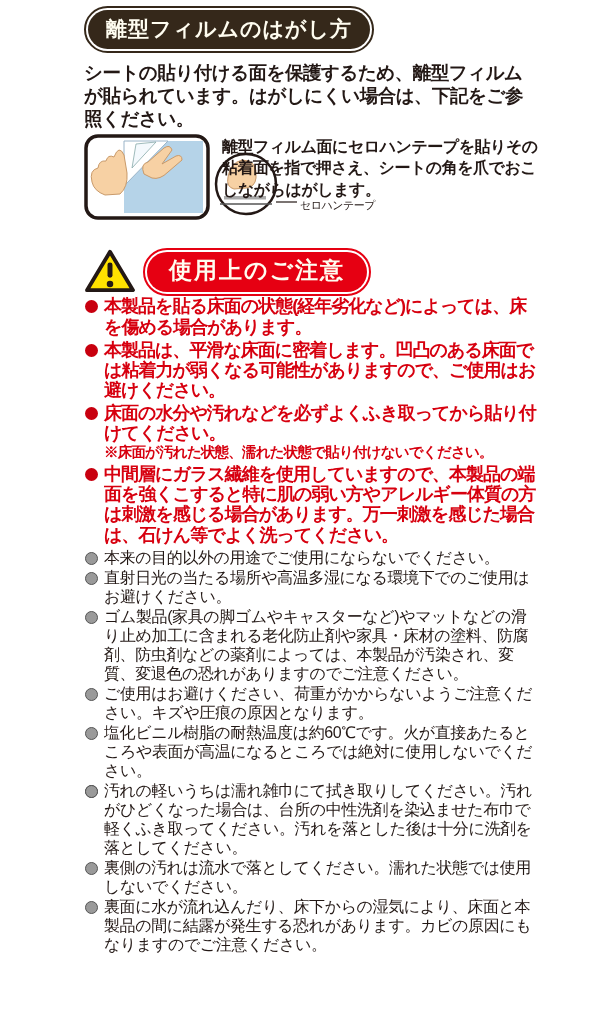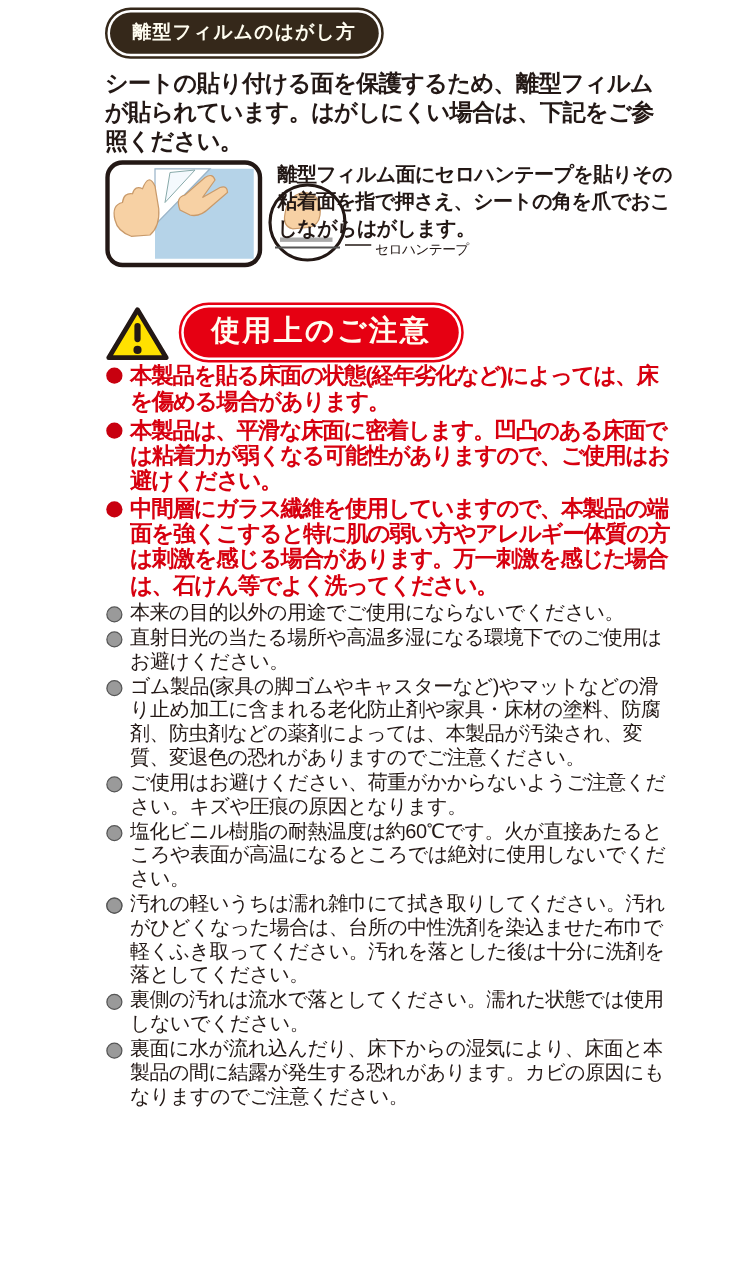--- a/index.html
+++ b/index.html
@@ -7,31 +7,31 @@
     width:600px;height:1010px;position:relative;overflow:hidden;
     background:#ffffff;color:#231815;
     font-family:"Liberation Sans",sans-serif;
     -webkit-font-smoothing:antialiased;
   }
   .content{position:absolute;left:84px;top:6px;width:452px;}
 
   
   .badge-outline{display:inline-block;border:2px solid #35281a;border-radius:24px;padding:2px;background:#fff;}
   .badge-pill{display:inline-block;background:#35281a;color:#fffdf0;border-radius:20px;
-    font-size:15px;font-weight:bold;line-height:1;padding:8px 18px 10px;letter-spacing:1px;}
+    font-size:21px;font-weight:bold;line-height:1;padding:8px 18px 10px;letter-spacing:1px;}
   .intro{font-size:18.5px;font-weight:bold;line-height:1.25;letter-spacing:-0.5px;margin:8px 0 4px;}
 
   .illus-wrap{position:relative;height:102px;margin-top:2px;}
   .illus-svg{position:absolute;left:0;top:0;}
   .illus-caption{position:absolute;left:138px;top:2px;width:316px;
     font-size:16px;font-weight:bold;line-height:1.32;letter-spacing:-0.5px;}
   .tape-label{position:absolute;left:216px;top:64px;font-size:11px;letter-spacing:-0.5px;color:#231815;}
 
   
-  .caution-header{display:flex;align-items:flex-end;gap:7px;margin-top:12px;}
+  .caution-header{display:flex;align-items:flex-start;gap:7px;margin-top:12px;}
   .badge-outline-red{display:inline-block;border:2.5px solid #e60012;border-radius:26px;padding:2px;background:#fff;}
   .badge-pill-red{display:inline-block;background:#e60012;color:#fffdf0;border-radius:22px;
     font-size:23px;font-weight:bold;line-height:1;padding:7px 22px 10px;letter-spacing:2px;}
   .lead{font-size:15px;line-height:1.2;letter-spacing:-0.3px;margin:7px 0 3px;white-space:nowrap;}
 
   ul.caution-list{list-style:none;margin:0;padding:0;}
   ul.caution-list li{position:relative;padding-left:20px;margin:0 0 2px 0;}
   .bullet{position:absolute;left:1px;border-radius:50%;}
   .bullet-red{top:4px;width:13px;height:13px;background:#c8000f;}
   .bullet-gray{top:4px;width:11px;height:11px;background:#9a9a9a;border:1.5px solid #555;}
@@ -88,20 +88,21 @@
       </svg>
       <div class="badge-outline-red">
         <div class="badge-pill-red">使用上のご注意</div>
       </div>
     </div>
 
 
     <ul class="caution-list red-list" id="red-list">
         <li><span class="bullet bullet-red"></span><span>本製品を貼る床面の状態(経年劣化など)によっては、床を傷める場合があります。</span></li>
         <li><span class="bullet bullet-red"></span><span>本製品は、平滑な床面に密着します。凹凸のある床面では粘着力が弱くなる可能性がありますので、ご使用はお避けください。</span></li>
+        <li><span class="bullet bullet-red"></span><span>床面の水分や汚れなどを必ずよくふき取ってから貼り付けてください。</span><div class="note">※床面が汚れた状態、濡れた状態で貼り付けないでください。</div></li>
         <li><span class="bullet bullet-red"></span><span>中間層にガラス繊維を使用していますので、本製品の端面を強くこすると特に肌の弱い方やアレルギー体質の方は刺激を感じる場合があります。万一刺激を感じた場合は、石けん等でよく洗ってください。</span></li>
       </ul>
     <ul class="caution-list black-list" id="black-list">
         <li><span class="bullet bullet-gray"></span><span>本来の目的以外の用途でご使用にならないでください。</span></li>
         <li><span class="bullet bullet-gray"></span><span>直射日光の当たる場所や高温多湿になる環境下でのご使用はお避けください。</span></li>
         <li><span class="bullet bullet-gray"></span><span>ゴム製品(家具の脚ゴムやキャスターなど)やマットなどの滑り止め加工に含まれる老化防止剤や家具・床材の塗料、防腐剤、防虫剤などの薬剤によっては、本製品が汚染され、変質、変退色の恐れがありますのでご注意ください。</span></li>
         <li><span class="bullet bullet-gray"></span><span>ご使用はお避けください、荷重がかからないようご注意ください。キズや圧痕の原因となります。</span></li>
         <li><span class="bullet bullet-gray"></span><span>塩化ビニル樹脂の耐熱温度は約60℃です。火が直接あたるところや表面が高温になるところでは絶対に使用しないでください。</span></li>
         <li><span class="bullet bullet-gray"></span></li>
         <li><span class="bullet bullet-gray"></span><span>汚れの軽いうちは濡れ雑巾にて拭き取りしてください。汚れがひどくなった場合は、台所の中性洗剤を染込ませた布巾で軽くふき取ってください。汚れを落とした後は十分に洗剤を落としてください。</span></li>

